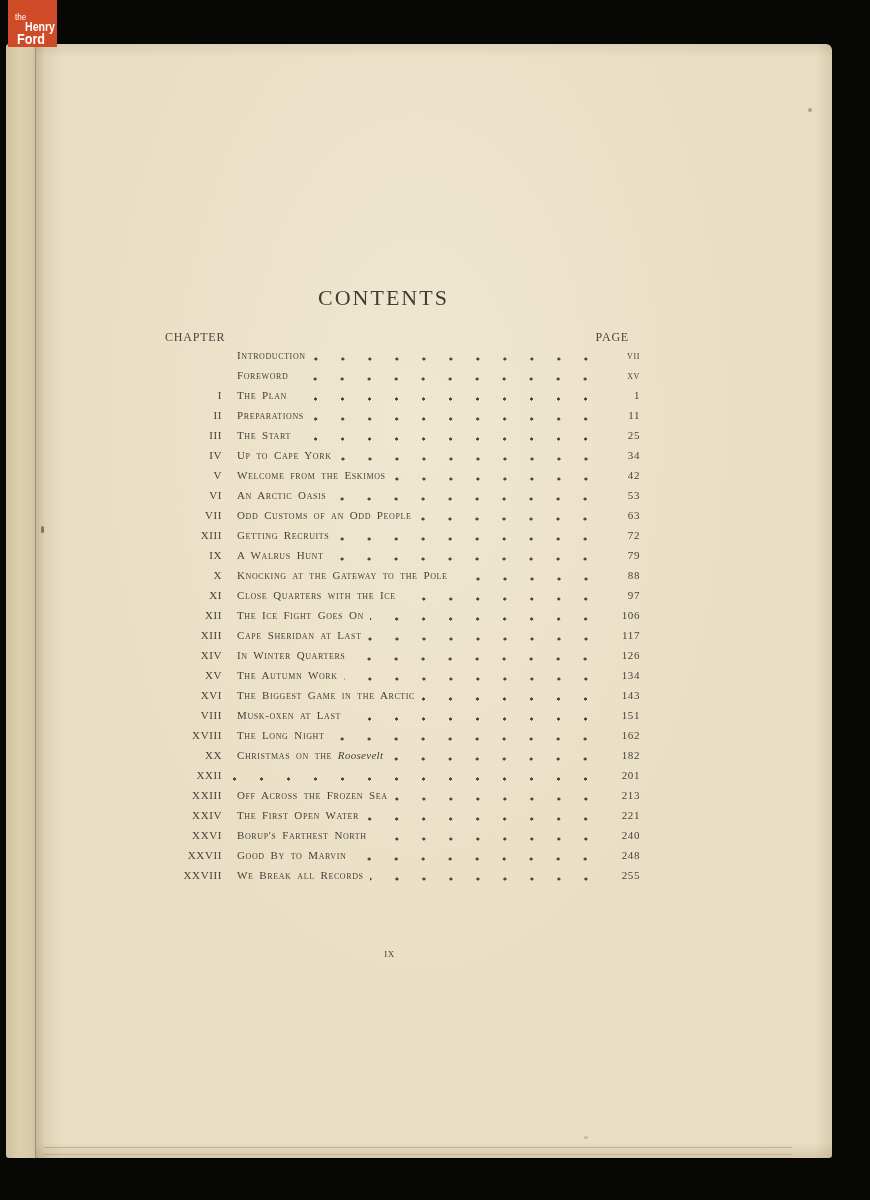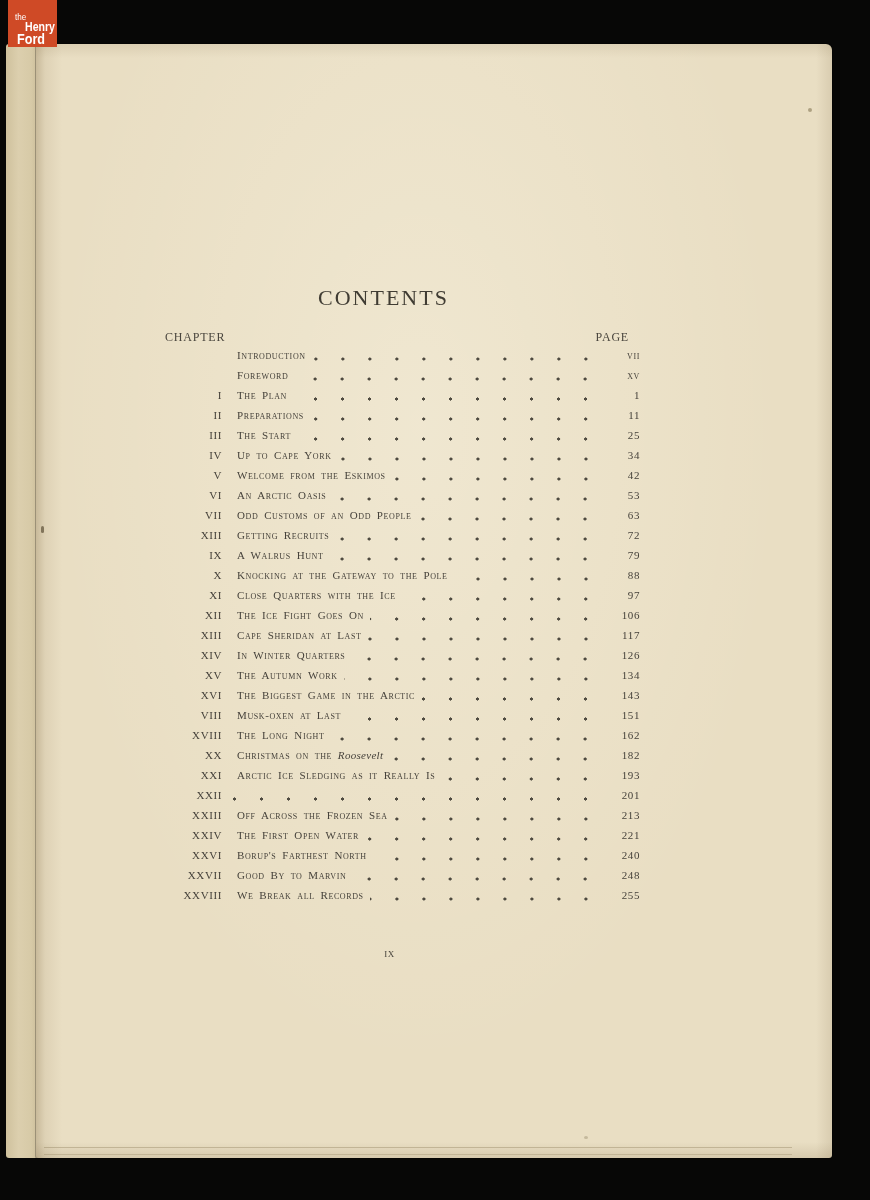--- a/index.html
+++ b/index.html
@@ -219,26 +219,20 @@
           <span class="dots"></span>
           <span class="pagenum">162</span>
         </div>
         <div class="toc-row">
           <span class="num">XX</span>
           <span class="entry-title"><span>Christmas on the </span><span class="ital">Roosevelt</span></span>
           <span class="dots"></span>
           <span class="pagenum">182</span>
         </div>
         <div class="toc-row">
-          <span class="num">XXI</span>
-          <span class="entry-title"><span>Arctic Ice Sledging as it Really Is</span></span>
-          <span class="dots"></span>
-          <span class="pagenum">193</span>
-        </div>
-        <div class="toc-row">
           <span class="num">XXII</span>
           <span class="dots"></span>
           <span class="pagenum">201</span>
         </div>
         <div class="toc-row">
           <span class="num">XXIII</span>
           <span class="entry-title"><span>Off Across the Frozen Sea</span></span>
           <span class="dots"></span>
           <span class="pagenum">213</span>
         </div>

